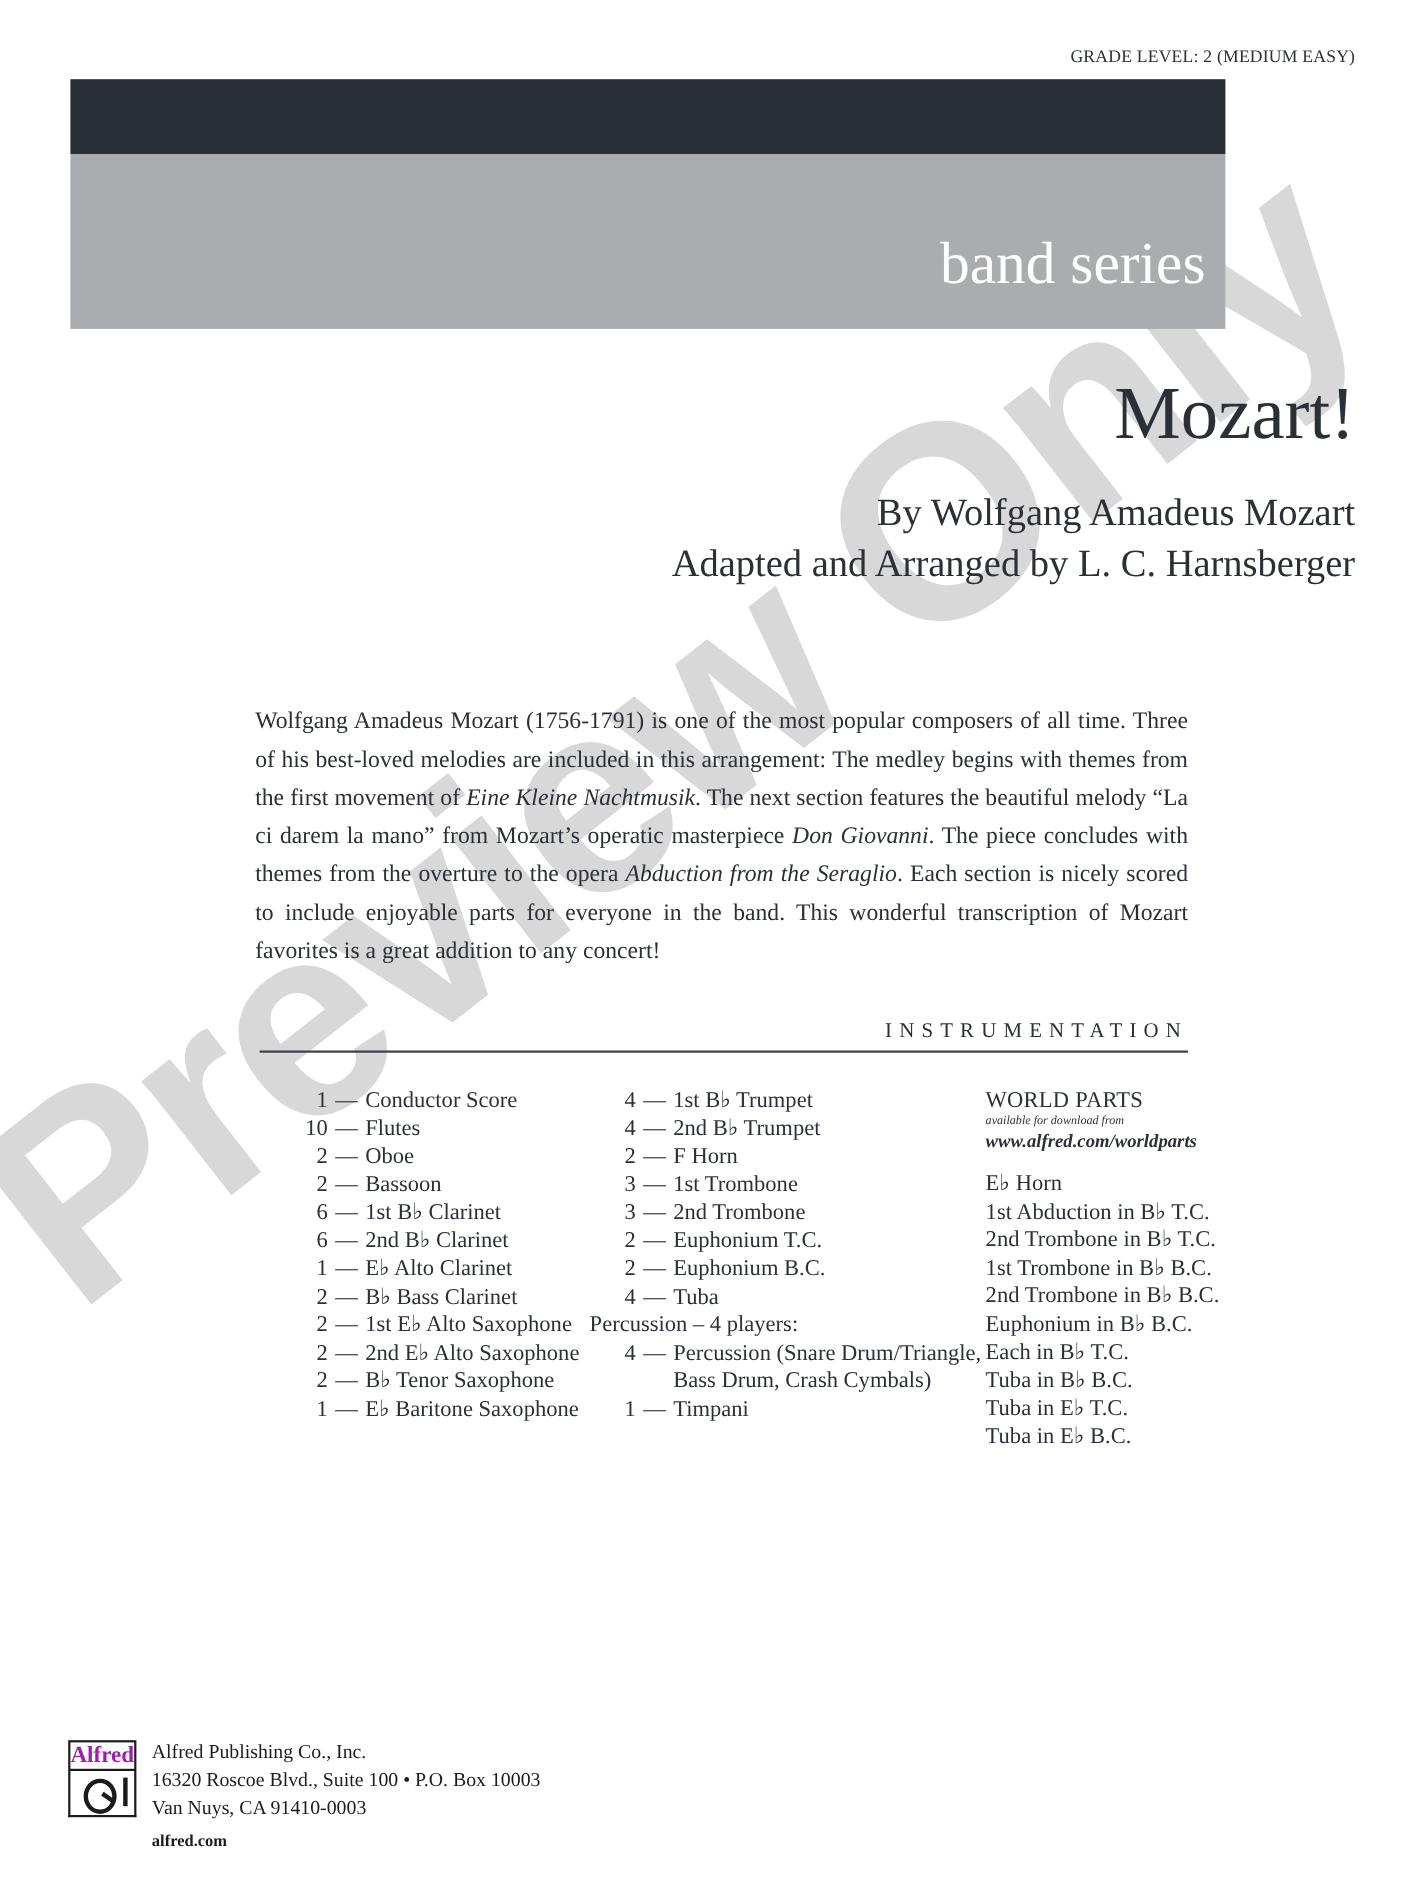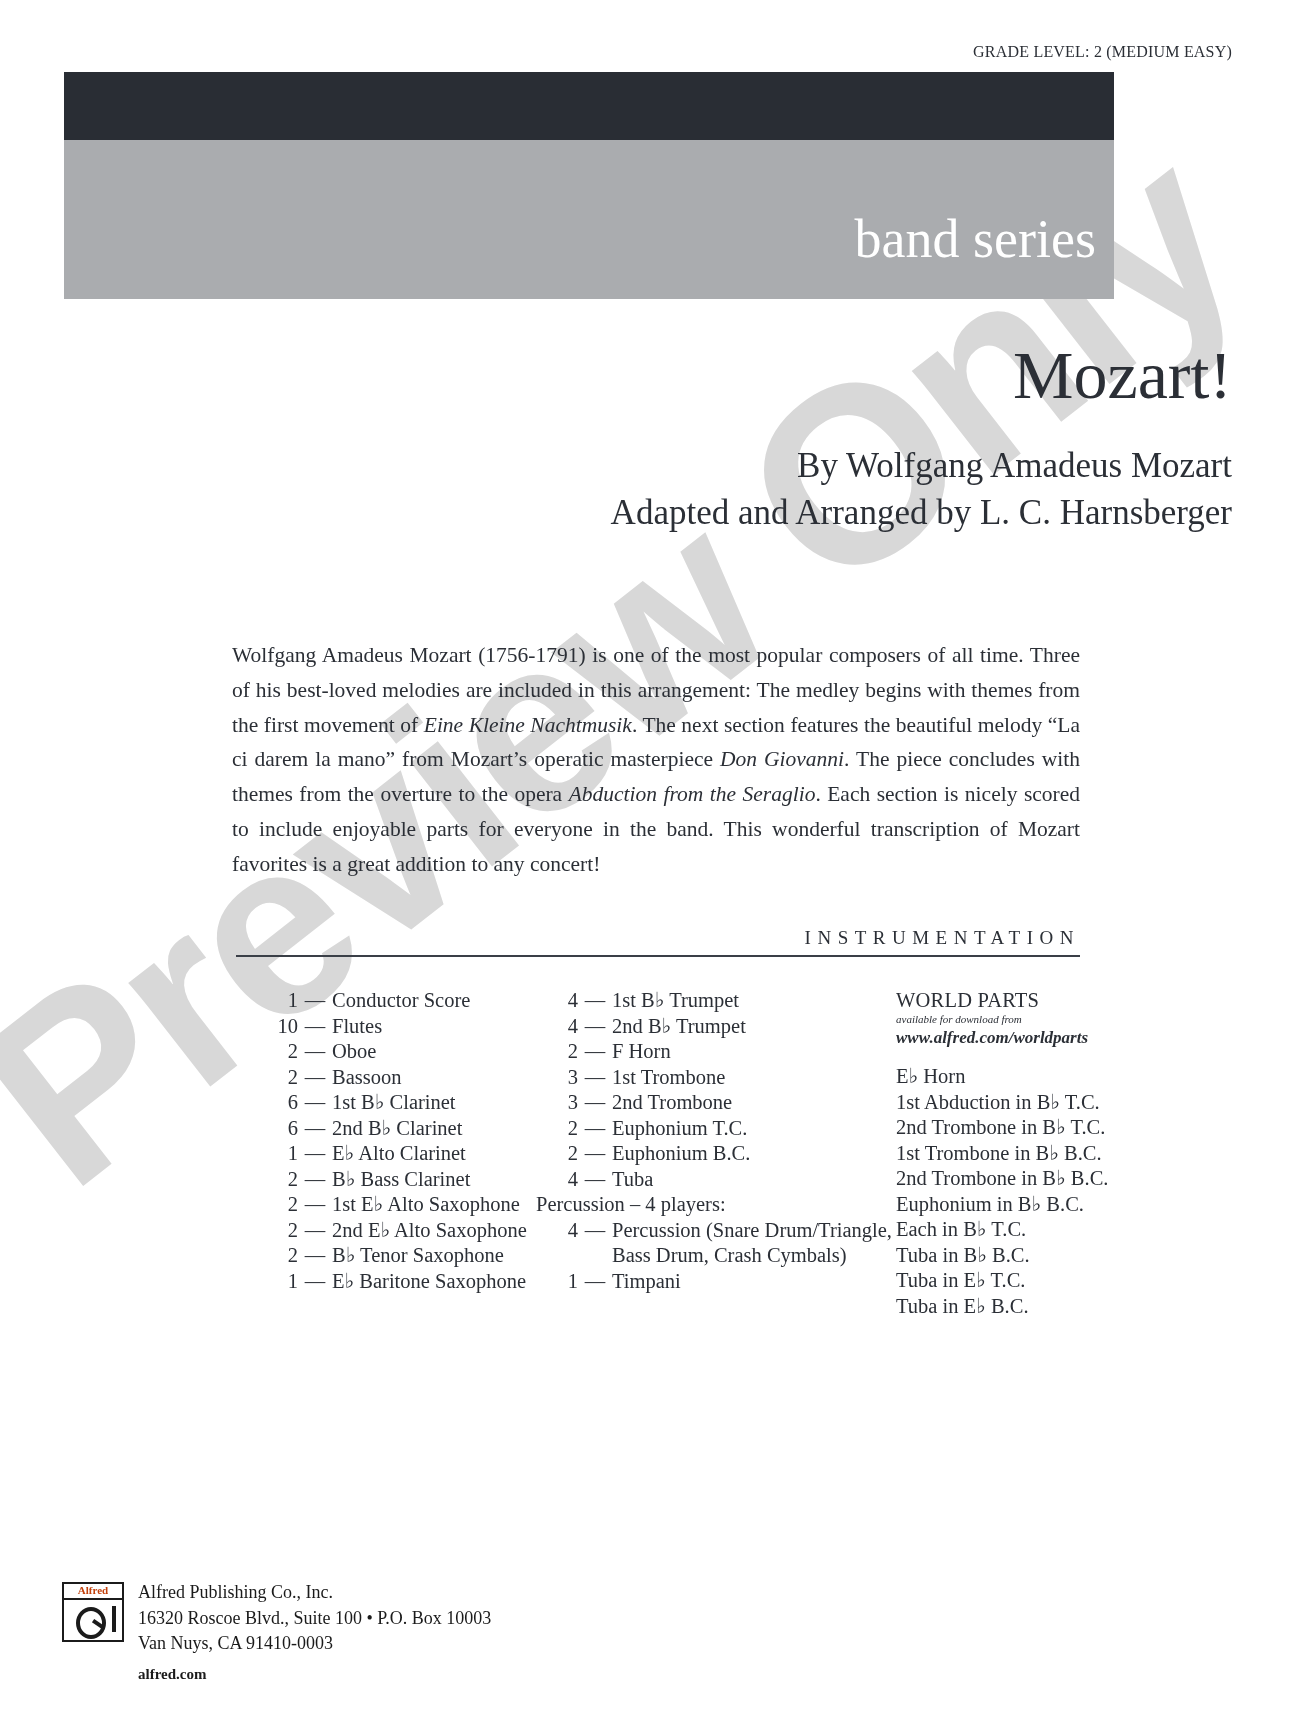--- a/index.html
+++ b/index.html
@@ -233,27 +233,27 @@
     align-items: flex-start;
   }
   .logo {
     width: 62px;
     flex: 0 0 62px;
     margin-right: 14px;
     margin-top: 2px;
   }
   .logo-word {
     font-family: "Liberation Serif", serif;
-    font-size: 11px;
+    font-size: 21px;
     font-weight: bold;
     border: 2px solid #1b1b1b;
     text-align: center;
     padding: 1px 0 2px 0;
     line-height: 1;
-    color: #c2410c;
+    color: #a21caf;
   }
   .logo-mark {
     border: 2px solid #1b1b1b;
     border-top: none;
     height: 40px;
     position: relative;
   }
   .logo-mark .ring {
     position: absolute;
     left: 12px;

